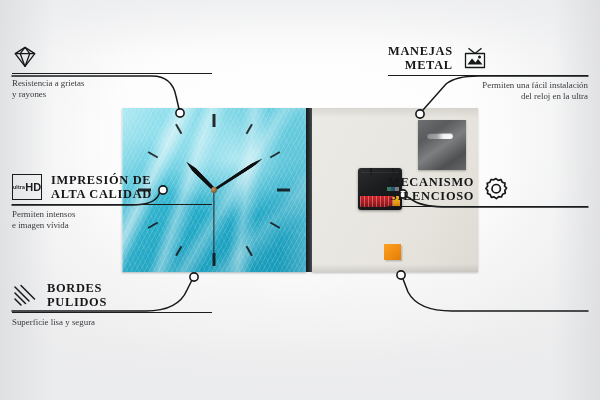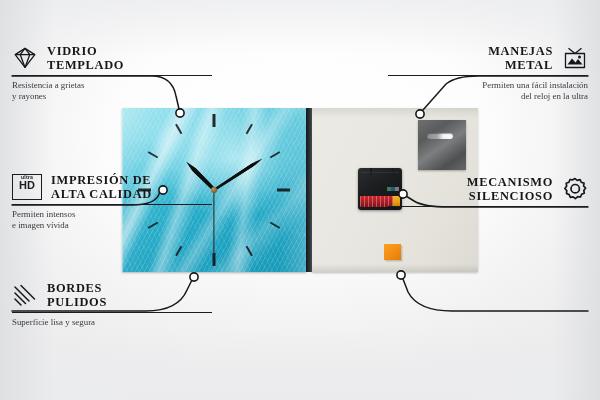--- a/index.html
+++ b/index.html
@@ -313,21 +313,21 @@
   }
   .feature.left  { text-align: left;  }
   .feature.right { text-align: right; }
 
   .feature-head {
     display: flex;
     align-items: center;
     gap: 9px;
   }
   .feature.left  .feature-head { flex-direction: row; justify-content: flex-start; }
-  .feature.right .feature-head { flex-direction: row; justify-content: flex-end; }
+  .feature.right .feature-head { flex-direction: row; justify-content: flex-start; }
 
   .feature-title {
     font-family: "Liberation Serif", serif;
     font-weight: bold;
     font-size: 12.4px;
     line-height: 14.2px;
     letter-spacing: 0.7px;
     color: #171719;
     text-transform: uppercase;
     white-space: pre-line;
@@ -354,22 +354,23 @@
   }
   .ficon svg { display: block; }
 
   
   .hd-badge {
     flex: 0 0 auto;
     width: 28px;
     height: 24px;
     border: 1.4px solid #1b1c1e;
     display: flex;
-    flex-direction: column;
+    flex-direction: row;
     align-items: center;
+    justify-content: center;
     line-height: 1;
   }
   .hd-badge .hd-small {
     font-family: "Liberation Sans", sans-serif;
     font-size: 5.2px;
     font-weight: bold;
     letter-spacing: .2px;
     color: #1b1c1e;
   }
   .hd-badge .hd-big {
@@ -466,22 +467,20 @@
       <span class="ficon">
         <svg width="26" height="26" viewBox="0 0 26 26">
           <g fill="none" stroke="#17181a" stroke-width="1.3" stroke-linejoin="round">
             <path d="M3.2,9.6 L13,3.4 L22.8,9.6 L13,22.4 Z"></path>
             <path d="M3.2,9.6 L22.8,9.6"></path>
             <path d="M8.2,9.6 L13,22.4 L17.8,9.6"></path>
             <path d="M8.2,9.6 L13,3.4 L17.8,9.6"></path>
           </g>
         </svg>
       </span>
-      <span class="feature-title">VIDRIO
-TEMPLADO</span>
     </div>
     <div class="feature-rule"></div>
     <div class="feature-desc">Resistencia a grietas
 y rayones</div>
   </div>
 
   <div class="feature left" style="left:12px; top:173px; width:200px;">
     <div class="feature-head">
       <span class="hd-badge">
         <span class="hd-small">ultra</span>

